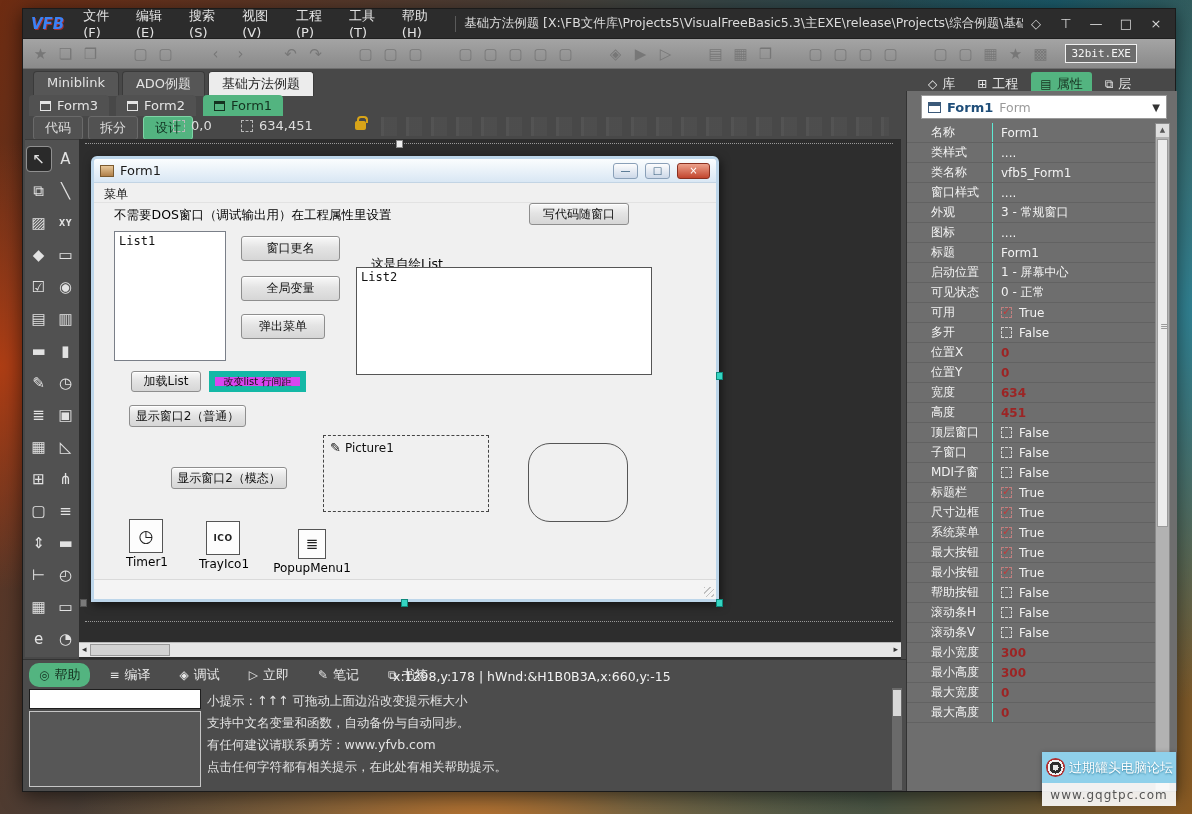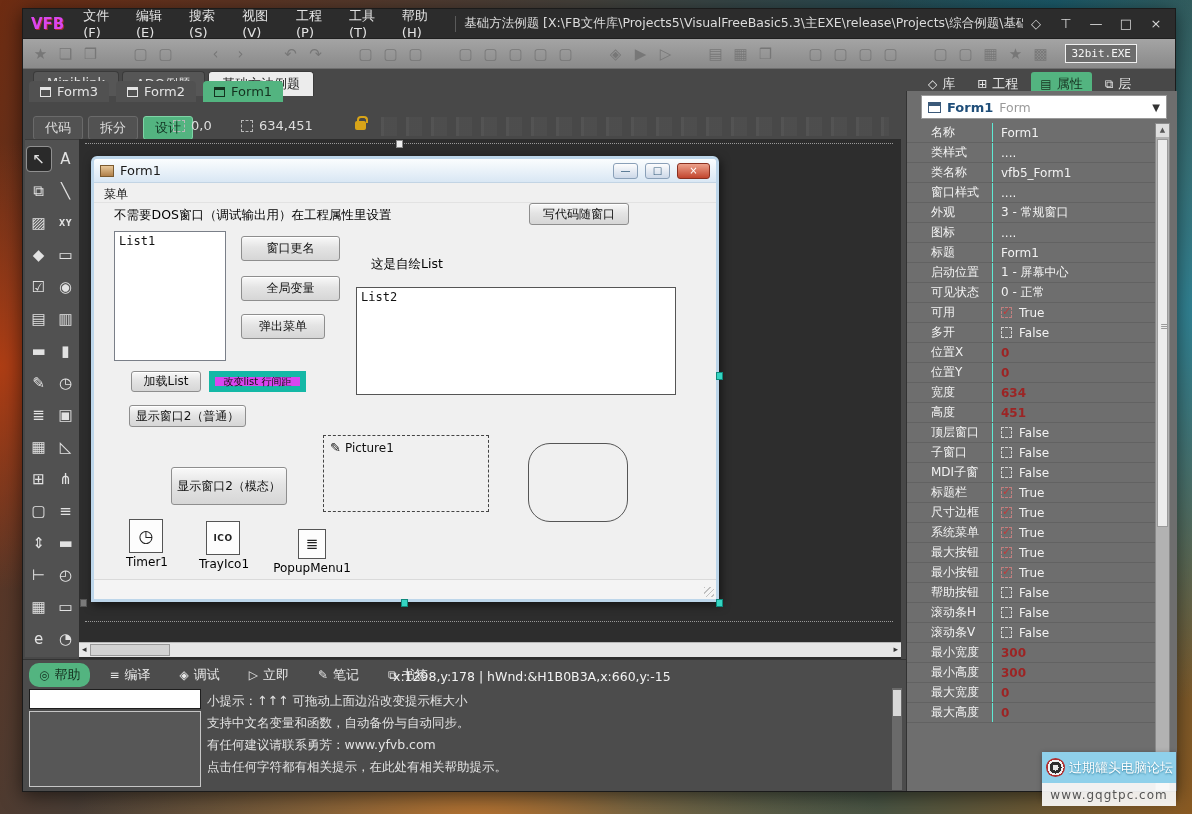--- a/index.html
+++ b/index.html
@@ -13,21 +13,21 @@
       radial-gradient(680px 520px at 101% 38%, rgba(46,132,152,.95), rgba(46,132,152,0) 75%),
       linear-gradient(118deg,#6e2c12,#45403a 35%,#17505e 65%,#8a5a22);
   }
 
   .win { position:absolute; left:22px; top:8px; width:1154px; height:784px;
     background:#484848; border:1px solid #1b1b1b; box-shadow:0 4px 18px rgba(0,0,0,.55); }
 
   
   .titlebar { position:absolute; left:0; top:0; width:100%; height:30px; background:#2c2c2c;
     display:flex; align-items:center; color:#e4e4e4; border-bottom:1px solid #1f1f1f; }
-  .logo { font-weight:bold; font-size:15px; color:#d946ef; margin:0 10px 0 8px;
+  .logo { font-weight:bold; font-style:italic; font-size:15px; color:#3b82f6; margin:0 10px 0 8px;
     text-shadow:1px 1px 0 #a03030; }
   .menus { display:flex; }
   .menu-item { padding:4px 9px; font-size:13px; cursor:default; }
   .tsep { width:1px; height:16px; background:#5a5a5a; margin:0 8px; }
   .wtitle { font-size:12.5px; color:#dcdcdc; white-space:nowrap; overflow:hidden; max-width:585px; }
   .wctrls { margin-left:auto; display:flex; gap:4px; margin-right:6px; }
   .wc { width:26px; height:20px; display:flex; align-items:center; justify-content:center;
     font-size:13px; color:#d8d8d8; }
 
   
@@ -43,21 +43,21 @@
   .tabzone { position:absolute; left:0; top:60px; width:100%; height:70px; background:#484848; }
   .ptabs { position:absolute; left:10px; top:2px; display:flex; gap:3px; }
   .ptab { padding:3px 13px; font-size:13px; color:#e2e2e2; background:#565656;
     border:1px solid #3a3a3a; border-bottom:none; border-radius:4px 4px 0 0; }
   .ptab.active { background:#ececec; color:#1e1e1e; }
   .panel-tabs { position:absolute; left:896px; top:3px; display:flex; gap:4px; }
   .panel-tab { display:flex; align-items:center; gap:5px; color:#e8e8e8; font-size:13px;
     padding:3px 9px; border-radius:3px; }
   .panel-tab.active { background:var(--green); color:#16301f; }
   .panel-tab .picn { font-size:12px; }
-  .ftabs { position:absolute; left:6px; top:12px; display:flex; gap:7px; }
+  .ftabs { position:absolute; left:6px; top:26px; display:flex; gap:7px; }
   .ftab { display:flex; align-items:center; gap:6px; padding:3px 11px; color:#e4e4e4; font-size:13px;
     border-radius:4px 4px 0 0; background:#515151; }
   .ftab.active { background:var(--green); color:#14321f; }
   .wic { width:11px; height:10px; border:1px solid currentColor; border-top-width:3px; display:inline-block; }
   .vtabs { position:absolute; left:10px; top:47px; display:flex; gap:5px; }
   .vtab { padding:2px 11px; font-size:13px; color:#dedede; background:#525252;
     border:1px solid #6a6a6a; border-radius:3px; }
   .vtab.active { background:var(--green); color:#123322; border-color:#7fd4a6; }
   .coord { position:absolute; top:49px; display:flex; align-items:center; gap:6px; color:#dedede; font-size:13px; }
   .coord .dashbox { width:12px; height:12px; border:1px dashed #b8b8b8; }
@@ -372,27 +372,27 @@
               <div class="fbtn close">×</div>
             </div>
         </div>
         <div class="fmenu">菜单</div>
         <div class="fbody">
           <div class="lbl" style="left:20px;top:4px">不需要DOS窗口（调试输出用）在工程属性里设置</div>
           <div class="btn" style="left:435px;top:0;width:100px;height:22px">写代码随窗口</div>
           <div class="listbox" style="left:20px;top:28px;width:112px;height:130px">List1</div>
           <div class="btn" style="left:147px;top:33px;width:99px;height:25px">窗口更名</div>
           <div class="lbl" style="left:277px;top:53px">这是自绘List</div>
-          <div class="listbox" style="left:262px;top:84px;width:320px;height:108px;border-color:#555">List2</div>
+          <div class="listbox" style="left:262px;top:64px;width:296px;height:108px;border-color:#555">List2</div>
           <div class="btn" style="left:147px;top:73px;width:99px;height:25px">全局变量</div>
           <div class="btn" style="left:147px;top:111px;width:84px;height:25px">弹出菜单</div>
           <div class="btn" style="left:37px;top:168px;width:70px;height:21px">加载List</div>
           <div class="borderlbl" style="left:115px;top:168px;width:97px;height:21px">改变list 行间距</div>
           <div class="btn" style="left:35px;top:202px;width:117px;height:22px">显示窗口2（普通）</div>
-          <div class="btn" style="left:77px;top:264px;width:116px;height:38px">显示窗口2（模态）</div>
+          <div class="btn" style="left:77px;top:264px;width:116px;height:22px">显示窗口2（模态）</div>
           <div class="pic" style="left:229px;top:232px;width:166px;height:77px"><span class="pen">✎</span><span>Picture1</span></div>
           <div class="shape" style="left:434px;top:240px;width:100px;height:79px"></div>
           <div class="comp" style="left:35px;top:316px">
               <span>◷</span>
             </div>
           <div class="complbl" style="left:30px;top:352px;width:46px;text-align:center">Timer1</div>
           <div class="comp" style="left:112px;top:318px">
               <span class="ico-txt">ICO</span>
             </div>
           <div class="complbl" style="left:104px;top:354px;width:52px;text-align:center">TrayIco1</div>

